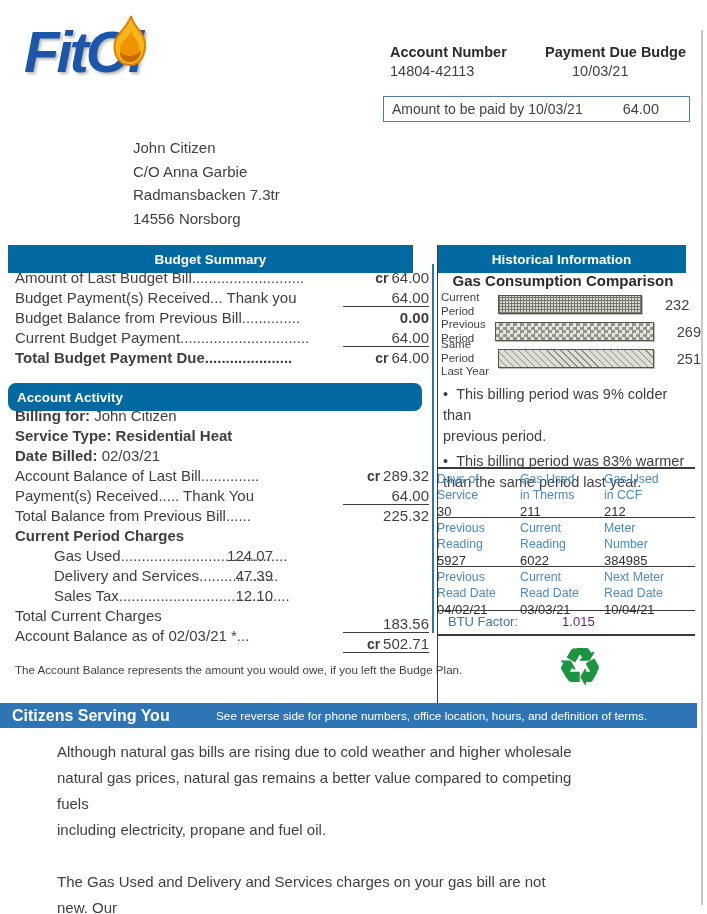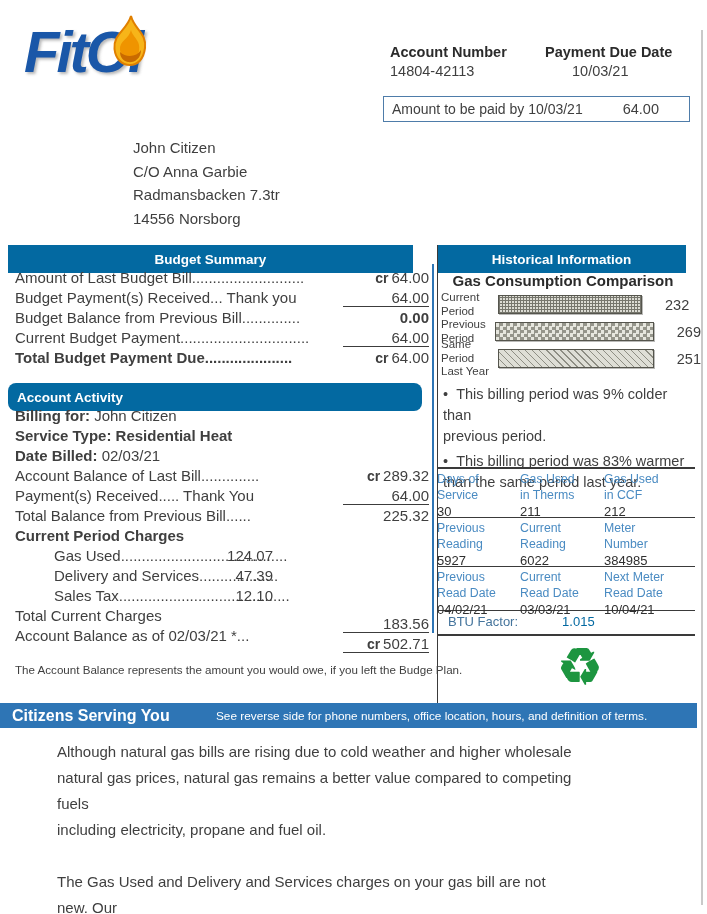--- a/index.html
+++ b/index.html
@@ -59,21 +59,21 @@
   .bullet-item{margin-bottom:4px;}
   .bullet-item .bl1::before{content:"\2022\00a0\00a0";}
   
   .tsec{position:absolute;left:437px;width:258px;display:flex;}
   .tcell{text-align:left;}
   .tcell.c1{width:83px;}.tcell.c2{width:84px;}.tcell.c3{width:91px;}
   .tcell .th{color:#4a8bc2;font-size:12.3px;line-height:15.5px;}
   .tcell .tv{color:#2f2f2f;font-size:13px;line-height:16px;margin-top:1px;}
   .btu-row{position:absolute;left:437px;top:614px;width:258px;display:flex;font-size:13px;}
   .btu-row .bl{color:#44749c;padding-left:11px;}
-  .btu-row .bv{color:#0369a1;margin-left:44px;}
+  .btu-row .bv{color:#701a75;margin-left:44px;}
   
   .recycle{position:absolute;left:540px;top:639px;width:80px;text-align:center;
         font-size:50px;line-height:56px;color:#1d9540;font-weight:bold;}
   
   .citizens{position:absolute;left:0;top:703px;width:697px;height:25px;background:#2e75b5;
         color:#fff;display:flex;align-items:center;}
   .citizens .t{font-weight:bold;font-size:16px;padding-left:12px;}
   .citizens .n{position:absolute;left:216px;font-size:11.8px;}
   
   .paras{position:absolute;left:57px;top:739px;width:520px;font-size:15px;line-height:26px;}
@@ -88,21 +88,21 @@
     <span>Fit</span><span>O</span><span>l</span>
     <svg class="flame" width="42" height="58" viewBox="0 0 42 58">
       <path d="M21 2 C24 15 37 19 35 34 C33.5 46 27 51 20 51 C12 51 5.5 45 4.5 35 C3 20 17 16 21 2 Z" fill="#f7b519" stroke="#e07f00" stroke-width="2"></path>
       <path d="M21 16 C23 24 31 26 29 37 C27.5 45 11 46 10 36 C9 27 19 25 21 16 Z" fill="#ef9400"></path>
       <path d="M10 38 C16 44 27 43 31 36 C31 45 24 49 18 48 C13 47 10 43 10 38 Z" fill="#c96a00"></path>
     </svg>
   </div>
 
   <div class="hdr-label" style="left:390px;top:44px;">Account Number</div>
   <div class="hdr-val" style="left:390px;top:63px;">14804-42113</div>
-  <div class="hdr-label" style="left:545px;top:44px;">Payment Due Date</div>
+  <div class="hdr-label" style="left:545px;top:44px;">Payment Due Budge</div>
   <div class="hdr-val" style="left:572px;top:63px;">10/03/21</div>
 
   <div class="amount-box">
     <span class="lbl">Amount to be paid by 10/03/21</span>
     <span class="val">64.00</span>
   </div>
 
   <div class="address">
     <div>John Citizen</div>
     <div>C/O Anna Garbie</div>

